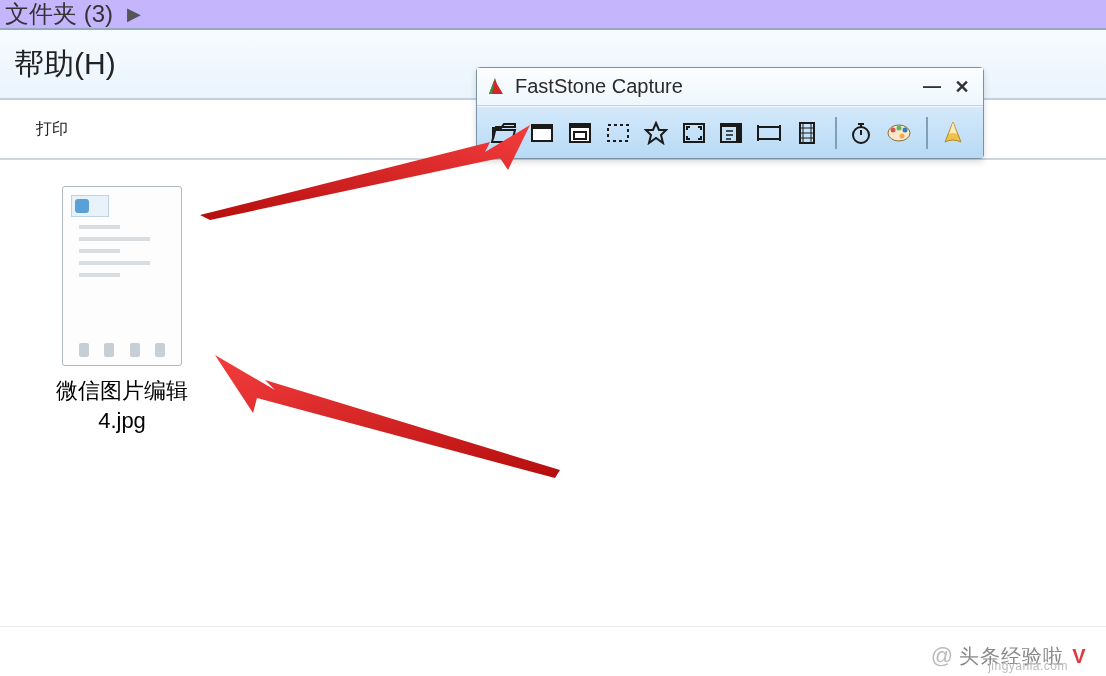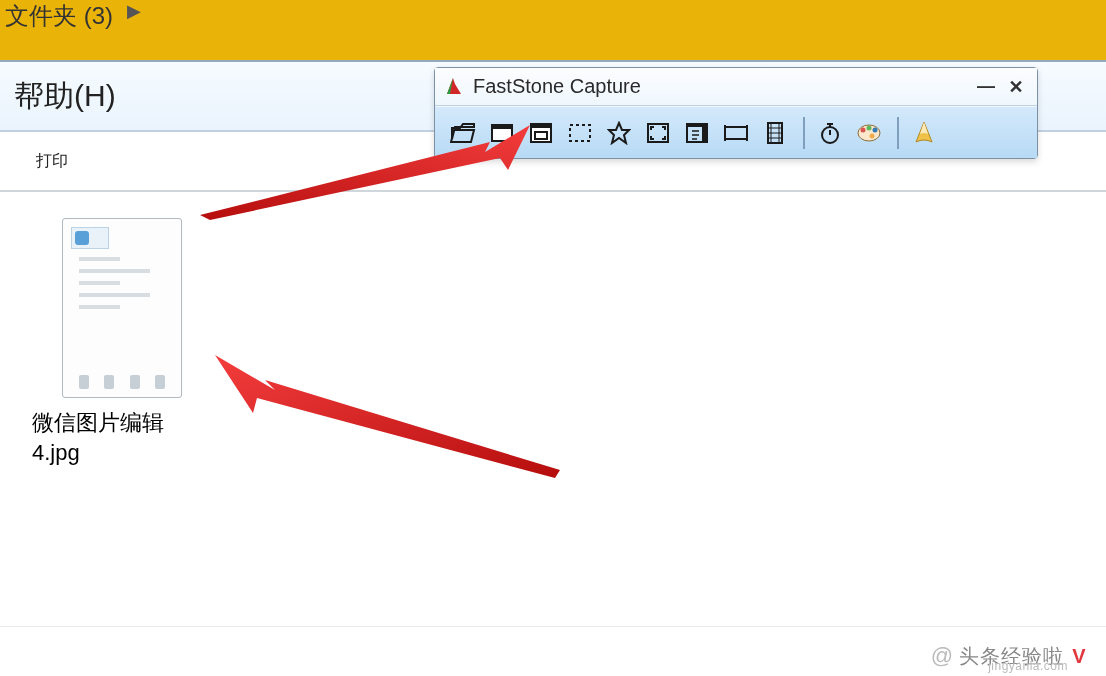--- a/index.html
+++ b/index.html
@@ -8,26 +8,27 @@
       font-size: 18px;
       background: #fff;
       color: #000;
       width: 1106px;
       height: 676px;
       overflow: hidden;
       position: relative;
     }
 
     .breadcrumb {
-      height: 62px;
-      display: flex;
+      height: 30px;
+      display: flex;
+      align-items: center;
       padding-left: 5px;
       font-size: 24px;
       color: #333;
-      background: #eab308;
+      background: #c4b5fd;
       border-bottom: 2px solid #94a9bd;
     }
     .breadcrumb .chev {
       margin: 0 14px;
       font-size: 18px;
       color: #555;
     }
 
     .menubar {
       height: 70px;
@@ -57,21 +58,21 @@
     }
 
     .content {
       position: relative;
       height: calc(100% - 175px - 50px);
       padding: 26px 0 0 32px;
     }
 
     .file-tile {
       width: 180px;
-      text-align: left;
+      text-align: center;
     }
     .thumb {
       width: 120px;
       height: 180px;
       margin: 0 auto 10px;
       border: 1px solid #b0b8c0;
       border-radius: 3px;
       background: #fdfdfd;
       padding: 8px;
       position: relative;
@@ -113,23 +114,23 @@
     .filename {
       font-size: 22px;
       line-height: 30px;
       color: #000;
       word-break: break-all;
     }
 
     
     .fs-window {
       position: absolute;
-      left: 434px;
+      left: 476px;
       top: 67px;
-      width: 604px;
+      width: 508px;
       border: 1px solid #7d91a5;
       border-radius: 4px;
       box-shadow: 0 3px 6px rgba(0,0,0,0.15);
       background: linear-gradient(#fcfdff, #e9f3fb);
     }
     .fs-titlebar {
       height: 38px;
       display: flex;
       align-items: center;
       padding: 0 8px;

